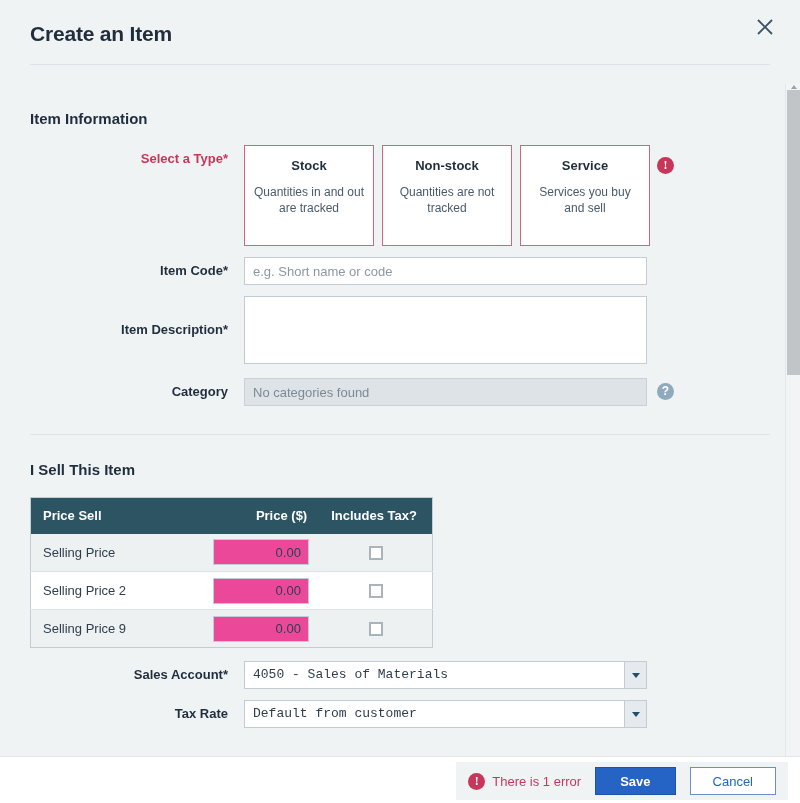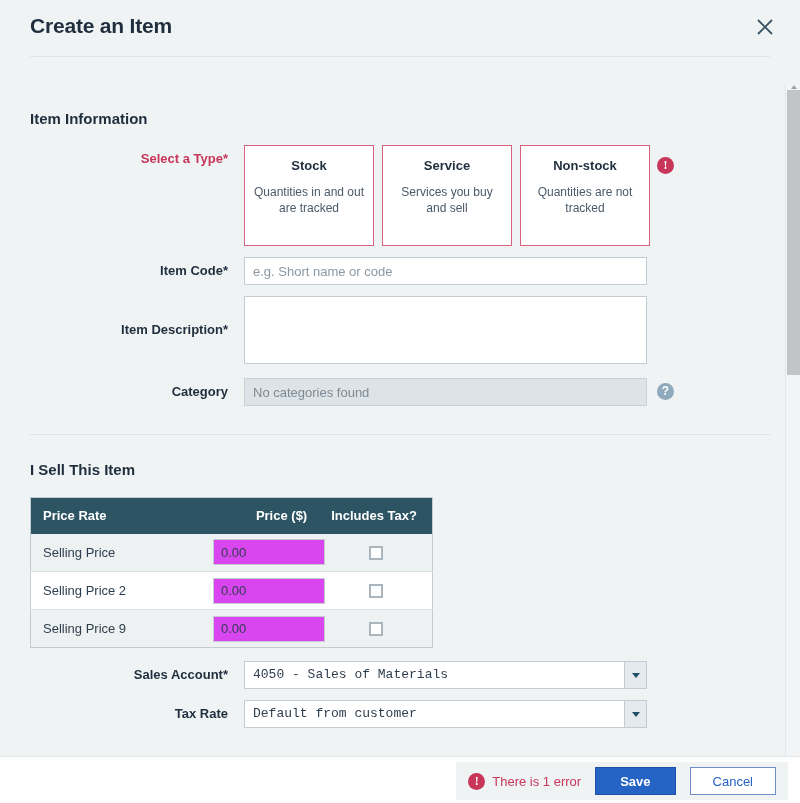--- a/index.html
+++ b/index.html
@@ -14,21 +14,21 @@
     overflow: hidden;
     position: relative;
   }
 
   
   .modal-header { padding: 14px 30px 0 30px; position: relative; }
   .modal-title {
     font-size: 21px;
     font-weight: bold;
     color: #1f2d3d;
-    margin: 0 0 7px 0;
+    margin: 8px 0 7px 0;
     letter-spacing: -0.2px;
   }
   .modal-subtitle { font-size: 13px; color: #3b4a5a; margin: 0; }
   .header-rule {
     margin-top: 18px;
     border-bottom: 1px solid #dde3e6;
   }
   .close-btn {
     position: absolute;
     top: 14px;
@@ -226,25 +226,25 @@
     height: 38px;
     padding: 0 12px;
     font-size: 13px;
     color: #2f3e4e;
     border-bottom: 1px solid #dde3e6;
   }
   .price-table tbody tr.odd td { background: #edf1f2; }
   .price-table tbody tr.even td { background: #ffffff; }
   .price-table tbody tr:last-child td { border-bottom: none; }
   .price-input {
-    width: 112px;
+    width: 96px;
     height: 26px;
     border: 1px solid #c3ccd2;
-    background: #d946ef;
-    text-align: left;
+    background: #ec4899;
+    text-align: right;
     padding: 0 7px;
     font-family: "Liberation Sans", sans-serif;
     font-size: 13px;
     color: #2f3e4e;
     outline: none;
   }
   .cb {
     width: 14px; height: 14px;
     border: 2px solid #a9b4bc;
     background: #fff;
@@ -354,26 +354,26 @@
 
     <div class="form-row" style="margin-top:18px;">
       <div class="form-label error">Select a Type*</div>
       <div class="form-field">
         <div class="type-cards">
           <div class="type-card">
             <div class="type-card-title">Stock</div>
             <div class="type-card-desc">Quantities in and out are tracked</div>
           </div>
           <div class="type-card">
+            <div class="type-card-title">Non-stock</div>
+            <div class="type-card-desc">Quantities are not tracked</div>
+          </div>
+          <div class="type-card">
             <div class="type-card-title">Service</div>
             <div class="type-card-desc">Services you buy and sell</div>
-          </div>
-          <div class="type-card">
-            <div class="type-card-title">Non-stock</div>
-            <div class="type-card-desc">Quantities are not tracked</div>
           </div>
         </div>
         <div class="error-badge-abs">
           <span class="icon-error">!</span>
         </div>
       </div>
     </div>
 
     <div class="form-row" style="margin-top:11px;">
       <div class="form-label">Item Code*</div>
@@ -401,21 +401,21 @@
 
     <div class="section-rule"></div>
 
     <div class="section-title">I Sell This Item</div>
 
     <div class="form-row" style="margin-top:19px;">
       <div class="form-field">
         <table class="price-table">
           <thead>
             <tr>
-              <th style="width:170px;">Price Rate</th>
+              <th style="width:170px;">Price Sell</th>
               <th class="right" style="width:118px;">Price ($)</th>
               <th class="center" style="width:113px;">Includes Tax?</th>
             </tr>
           </thead>
           <tbody>
             <tr class="odd">
               <td>Selling Price</td>
               <td class="cell-right">
                 <input class="price-input" type="text" value="0.00" style="">
               </td>

